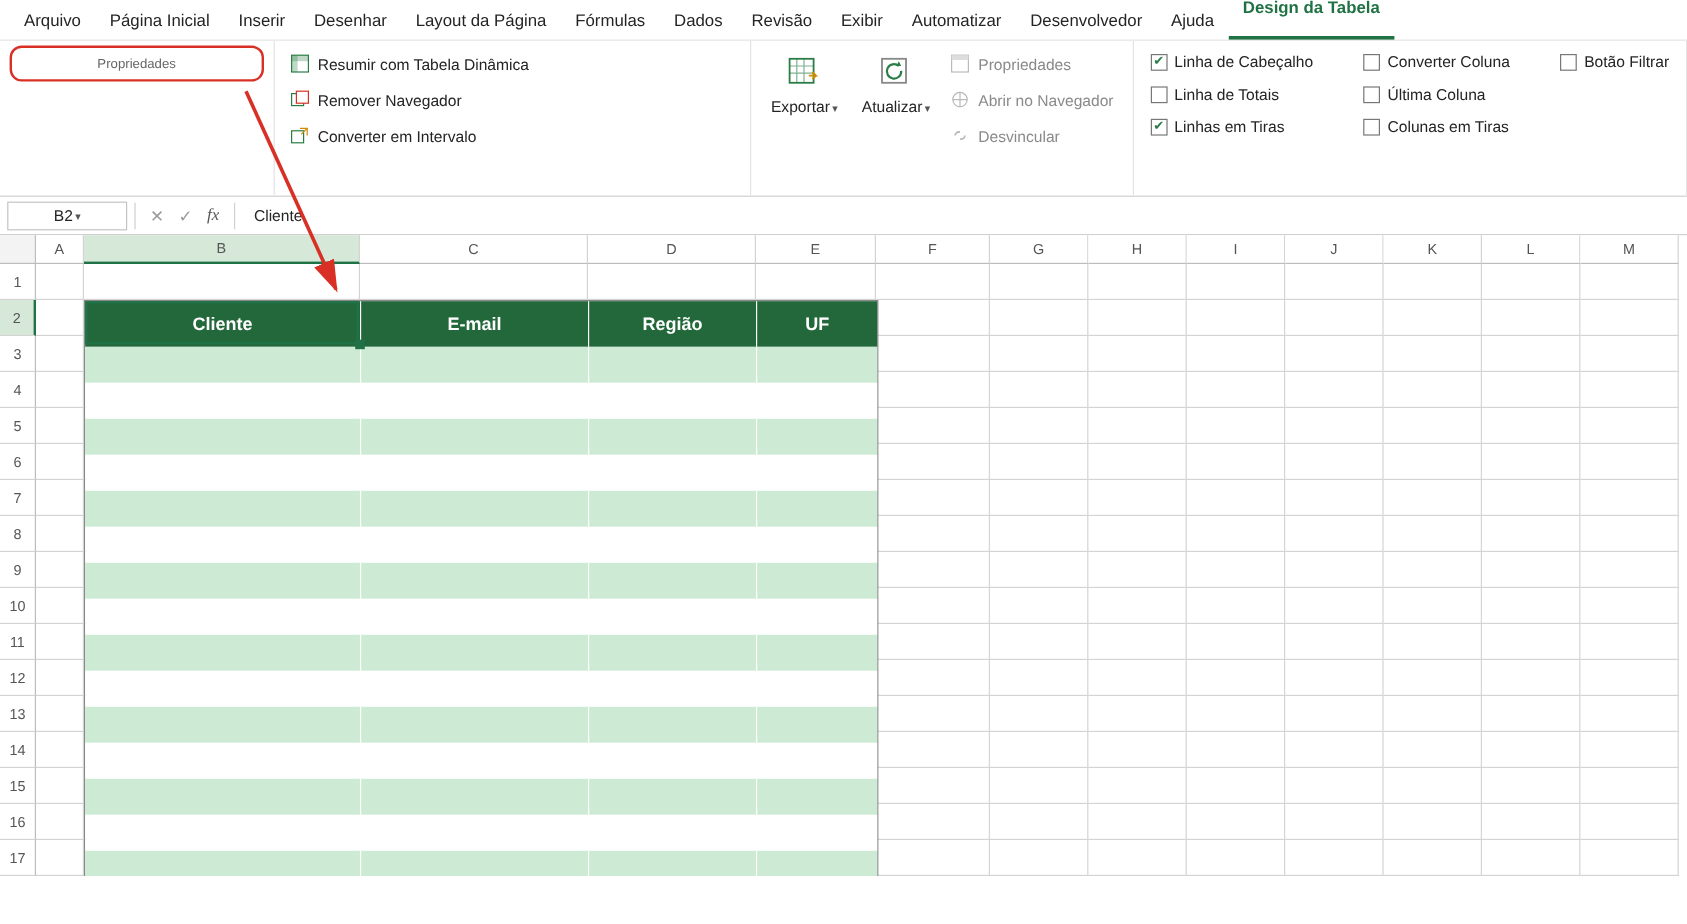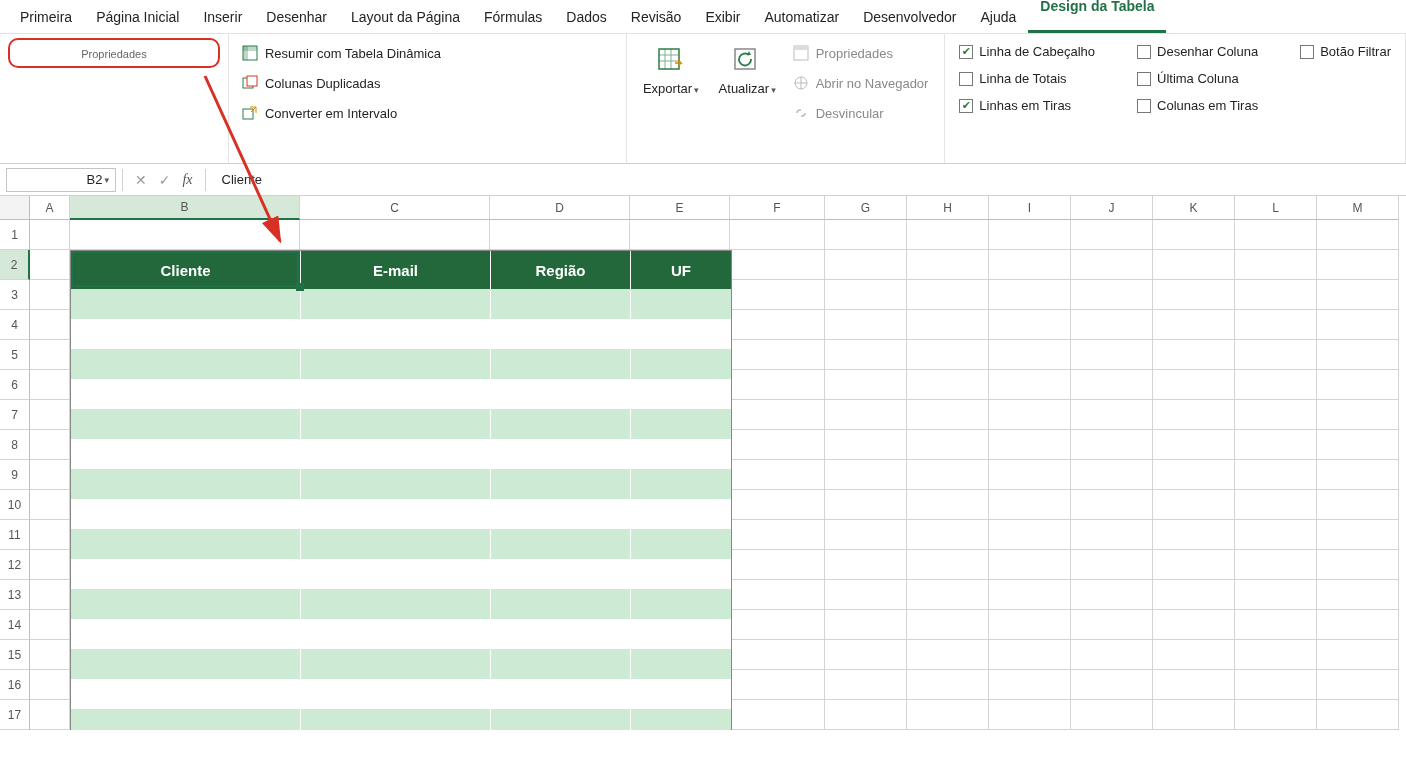--- a/index.html
+++ b/index.html
@@ -35,21 +35,21 @@
   .bigbtn .ico{width:34px;height:34px;}
   .biglabel{font-size:13px;line-height:1.15;}
   .disabled{color:var(--muted);}
   .chk{display:flex;align-items:center;gap:6px;padding:2px 4px;cursor:default;white-space:nowrap;}
   .box{width:14px;height:14px;border:1px solid #777;display:inline-flex;align-items:center;justify-content:center;font-size:11px;color:#2b579a;background:#fff;}
   .box.checked::after{content:"✔";color:#2b7d46;font-size:11px;line-height:1;}
   .dropcaret{font-size:9px;margin-left:2px;color:#555;}
 
   
   .fbar{display:flex;align-items:center;border-bottom:1px solid #d0d0d0;height:32px;padding:0 6px;gap:0;}
-  .namebox{border:1px solid #c4c4c4;width:110px;height:24px;display:flex;align-items:center;justify-content:flex-end;padding:0 6px;font-size:13px;}
+  .namebox{border:1px solid #c4c4c4;width:100px;height:24px;display:flex;align-items:center;justify-content:center;padding:0 6px;font-size:13px;}
   .fsep{width:1px;height:22px;background:#d0d0d0;margin:0 6px;}
   .fctl{color:#9a9a9a;padding:0 6px;font-size:14px;cursor:default;}
   .fctl.fx{font-style:italic;font-family:'Times New Roman',serif;color:#555;}
   .finput{flex:1;padding:0 10px;font-size:13px;}
 
   
   .sheet{display:flex;}
   .rownums{display:flex;flex-direction:column;}
   .corner{width:30px;height:24px;border-right:1px solid var(--grid-dark);border-bottom:1px solid var(--grid-dark);background:#f3f3f3;}
   .rn{width:30px;height:30px;border-right:1px solid var(--grid-dark);border-bottom:1px solid var(--grid);display:flex;align-items:center;justify-content:center;font-size:12px;color:#555;background:#fff;}
@@ -73,21 +73,21 @@
   .selring{position:absolute;border:2px solid var(--accent);pointer-events:none;}
   .selhandle{position:absolute;width:8px;height:8px;background:var(--accent);pointer-events:none;}
 
   
   .arrow{position:absolute;pointer-events:none;}
 </style>
 </head>
 <body>
 
 <div class="tabs">
-  <div class="tab">Primeira</div>
+  <div class="tab">Arquivo</div>
   <div class="tab">Página Inicial</div>
   <div class="tab">Inserir</div>
   <div class="tab">Desenhar</div>
   <div class="tab">Layout da Página</div>
   <div class="tab">Fórmulas</div>
   <div class="tab">Dados</div>
   <div class="tab">Revisão</div>
   <div class="tab">Exibir</div>
   <div class="tab">Automatizar</div>
   <div class="tab">Desenvolvedor</div>
@@ -116,21 +116,21 @@
           </span>
           <span>Resumir com Tabela Dinâmica</span>
         </div>
         <div class="btnrow">
           <span class="ico">
             <svg width="16" height="16">
                 <rect x="1" y="3" width="10" height="10" fill="none" stroke="#2b7d46"></rect>
                 <rect x="5" y="1" width="10" height="10" fill="#fff" stroke="#d93025"></rect>
               </svg>
           </span>
-          <span>Colunas Duplicadas</span>
+          <span>Remover Navegador</span>
         </div>
         <div class="btnrow">
           <span class="ico">
             <svg width="16" height="16">
                 <rect x="1" y="4" width="10" height="10" fill="none" stroke="#2b7d46"></rect>
                 <path d="M8 2l6 0 0 6" fill="none" stroke="#d08b00"></path>
                 <path d="M14 2l-5 5" stroke="#d08b00"></path>
               </svg>
           </span>
           <span>Converter em Intervalo</span>
@@ -204,21 +204,21 @@
             <span>Linha de Totais</span>
           </label>
         <label class="chk">
             <span class="box checked"></span>
             <span>Linhas em Tiras</span>
           </label>
       </div>
       <div style="display:flex;flex-direction:column;gap:8px;padding-top:2px;">
         <label class="chk">
             <span class="box"></span>
-            <span>Desenhar Coluna</span>
+            <span>Converter Coluna</span>
           </label>
         <label class="chk">
             <span class="box"></span>
             <span>Última Coluna</span>
           </label>
         <label class="chk">
             <span class="box"></span>
             <span>Colunas em Tiras</span>
           </label>
       </div>

